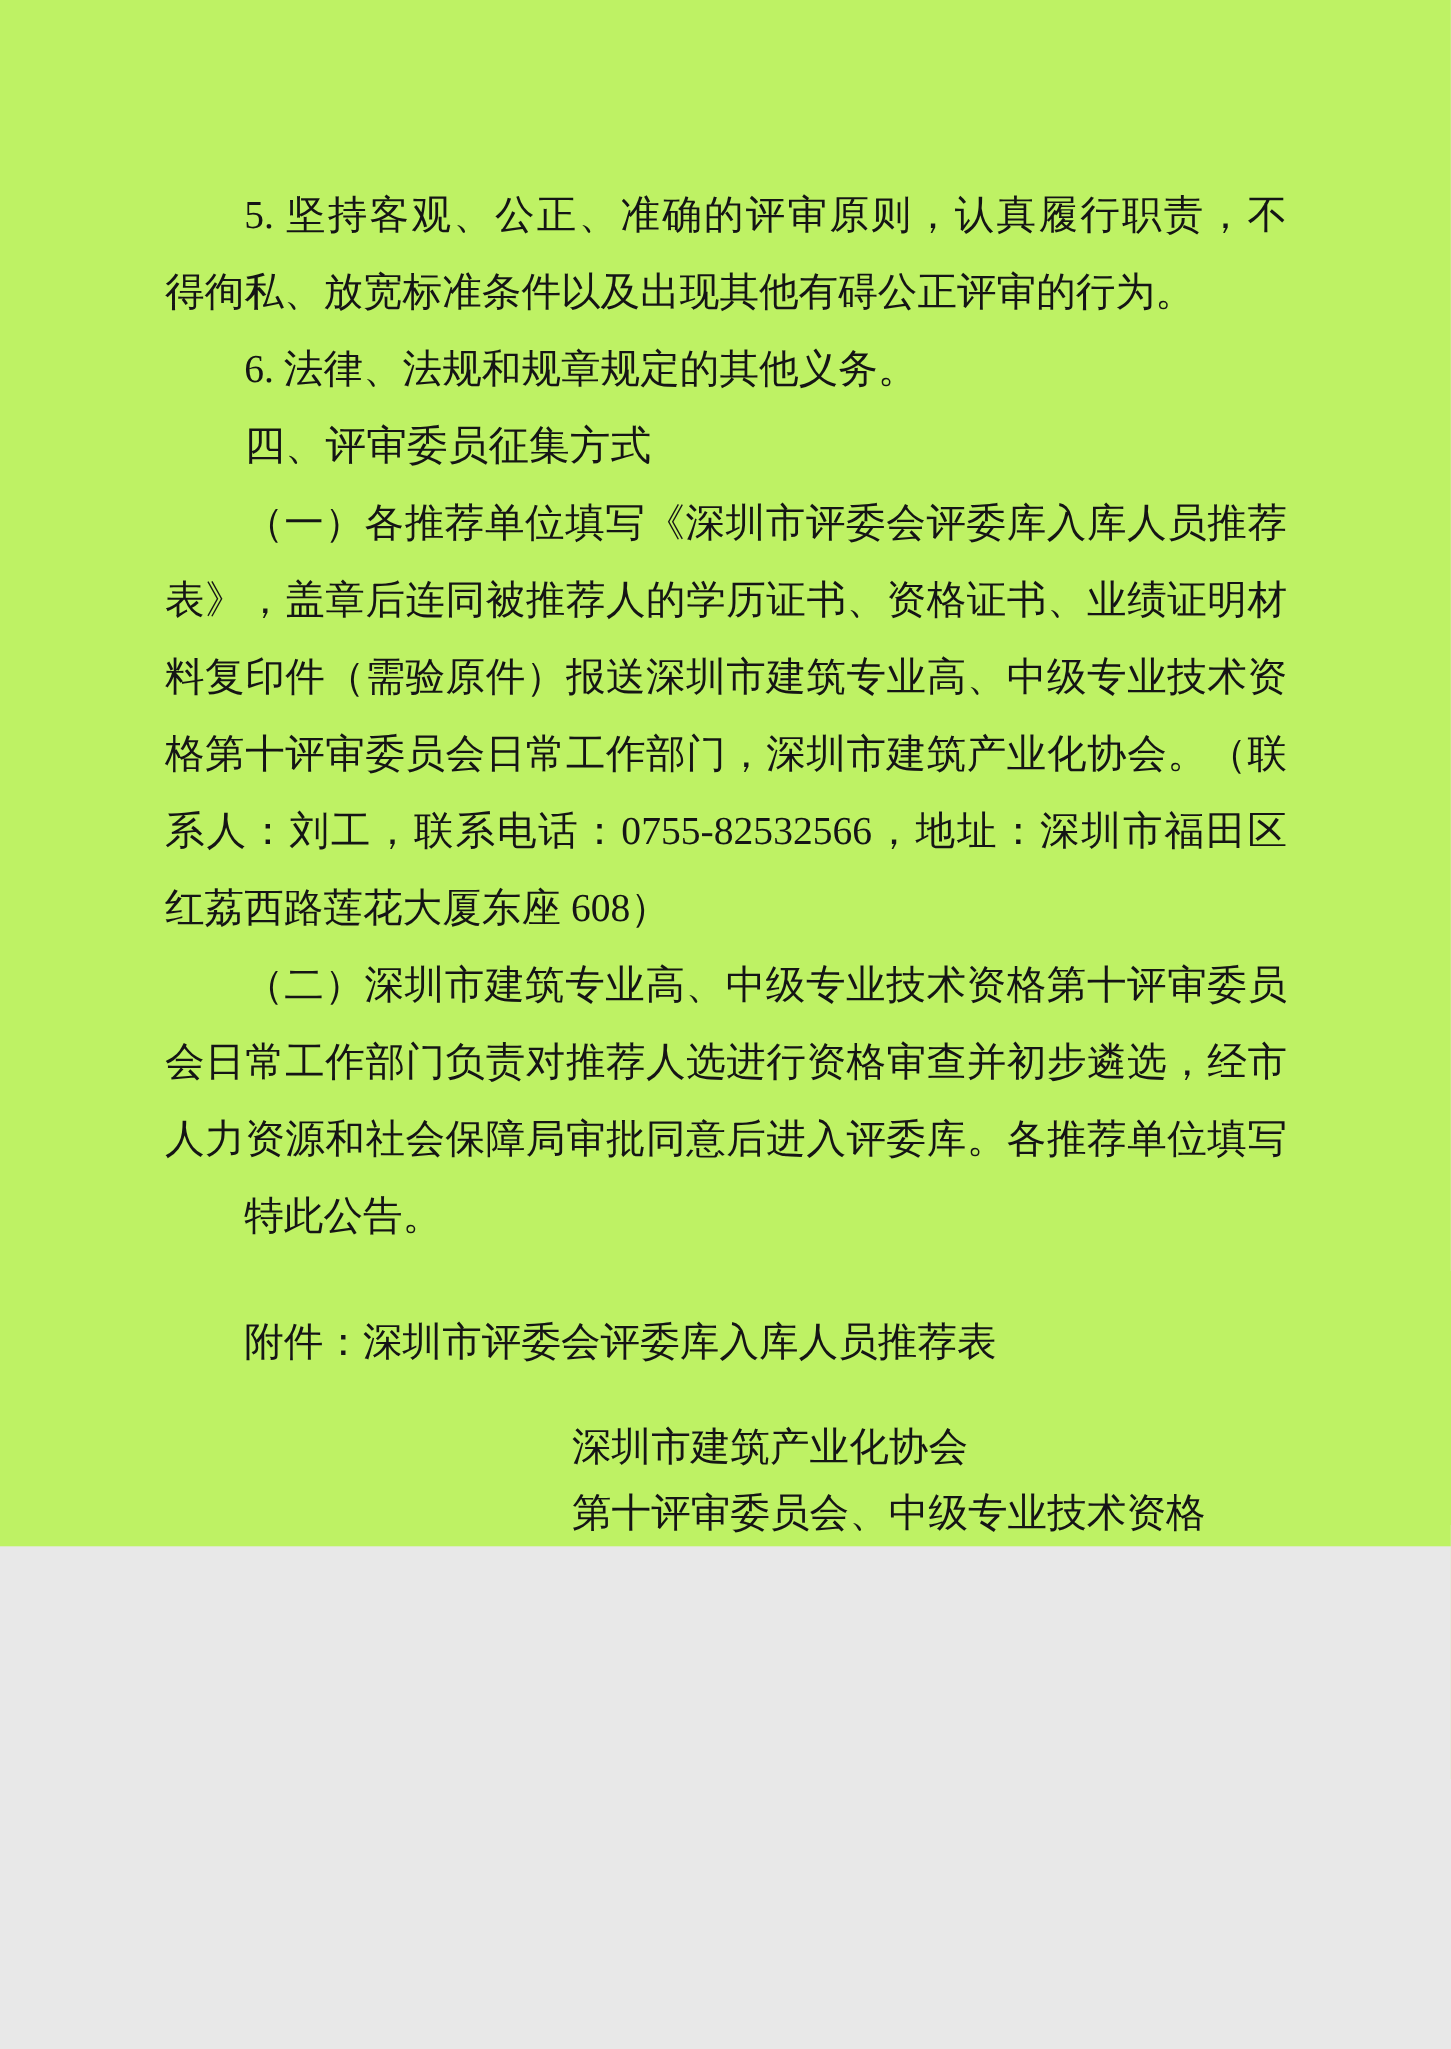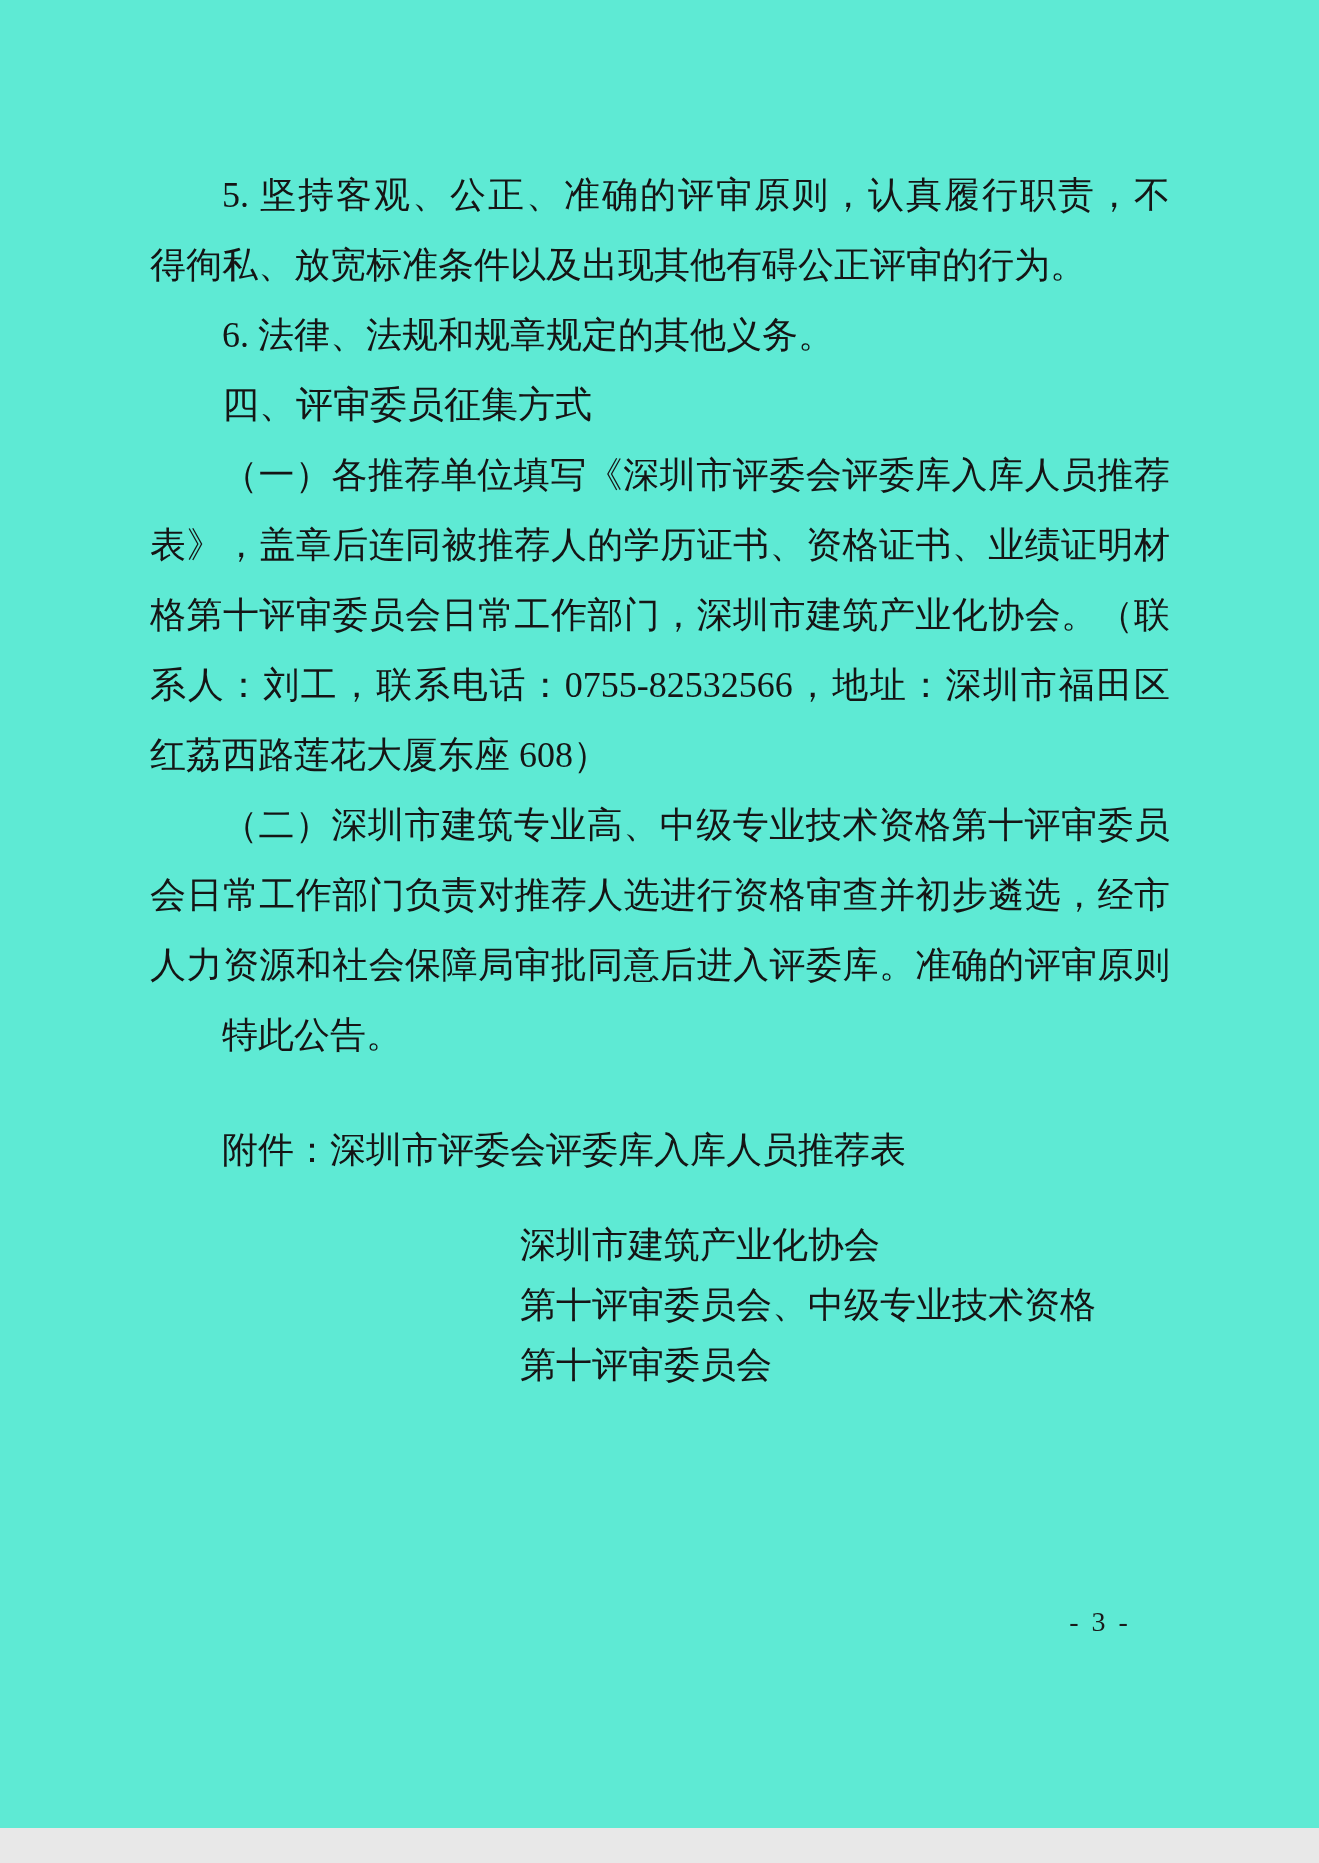--- a/index.html
+++ b/index.html
@@ -1,21 +1,21 @@
 <!DOCTYPE html>
 <html><head>
 <meta charset="utf-8">
 <style>
   * { margin:0; padding:0; box-sizing:border-box; }
   html,body { background:#e8e8e8; }
   .page {
     position:relative;
-    width:1319px; height:1828px;
+    width:1319px; height:1406px;
     margin:0 auto;
-    background:#5eead4;
+    background:#bef264;
     overflow:hidden;
     font-family:"Liberation Serif","DejaVu Serif",serif;
     color:#151515;
   }
   .doc-body {
     position:absolute;
     left:150px; top:160px;
     width:1020px;
     font-size:36px;
   }
@@ -62,27 +62,28 @@
   <div class="doc-body">
 
     <div class="line indent cont">5. 坚持客观、公正、准确的评审原则，认真履行职责，不</div>
     <div class="line">得徇私、放宽标准条件以及出现其他有碍公正评审的行为。</div>
     <div class="line indent">6. 法律、法规和规章规定的其他义务。</div>
 
     <div class="line indent heading">四、评审委员征集方式</div>
 
     <div class="line indent cont">（一）各推荐单位填写《深圳市评委会评委库入库人员推荐</div>
     <div class="line cont">表》，盖章后连同被推荐人的学历证书、资格证书、业绩证明材</div>
+    <div class="line cont">料复印件（需验原件）报送深圳市建筑专业高、中级专业技术资</div>
     <div class="line cont">格第十评审委员会日常工作部门，深圳市建筑产业化协会。（联</div>
     <div class="line cont">系人：刘工，联系电话：0755-82532566，地址：深圳市福田区</div>
     <div class="line">红荔西路莲花大厦东座 608）</div>
 
     <div class="line indent cont">（二）深圳市建筑专业高、中级专业技术资格第十评审委员</div>
     <div class="line cont">会日常工作部门负责对推荐人选进行资格审查并初步遴选，经市</div>
-    <div class="line cont">人力资源和社会保障局审批同意后进入评委库。准确的评审原则</div>
+    <div class="line cont">人力资源和社会保障局审批同意后进入评委库。各推荐单位填写</div>
 
     <div class="line indent">特此公告。</div>
 
     <div class="line indent attachment">附件：深圳市评委会评委库入库人员推荐表</div>
 
     <div class="signature">
       <div class="line">深圳市建筑产业化协会</div>
       <div class="line">第十评审委员会、中级专业技术资格</div>
       <div class="line">第十评审委员会</div>
     </div>

